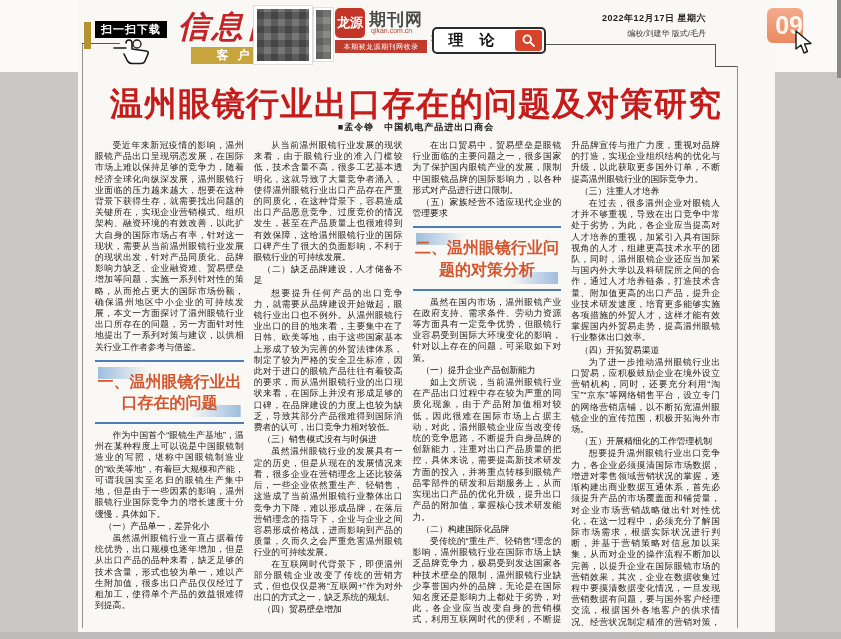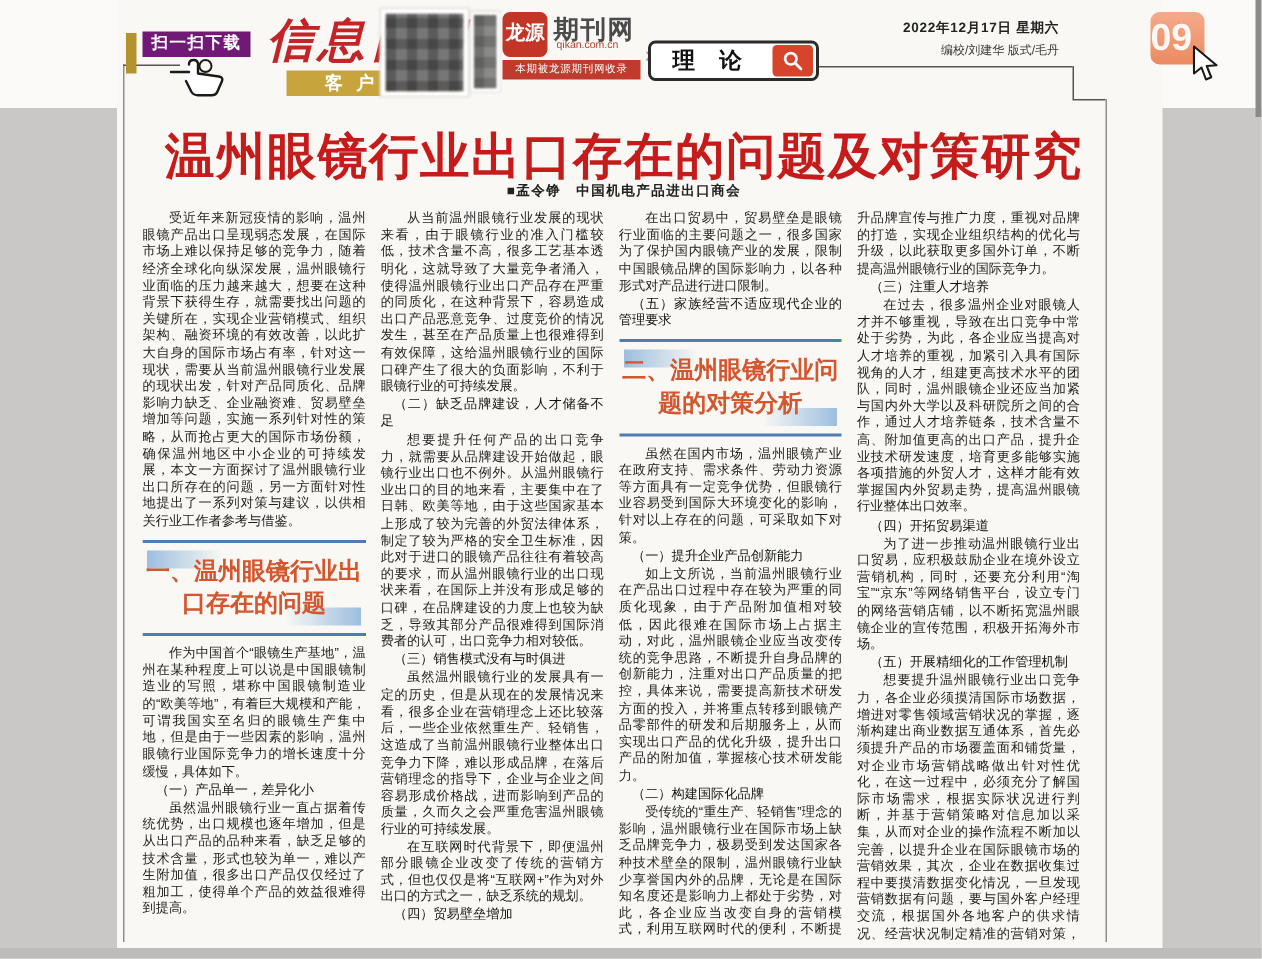--- a/index.html
+++ b/index.html
@@ -15,21 +15,21 @@
   .paper { position:absolute; left:78px; top:0; width:697px; height:632px; background:#f9f8f4; }
   .bottom-strip { position:absolute; left:0; top:632px; width:841px; height:7px; background:#bdbcba; }
 
   
   .rule { position:absolute; background:#8f8f8d; }
   .rule.dark { background:#555; }
 
   
   .gold-bar { position:absolute; left:6px; top:22px; width:7px; height:27px; background:#b3922f; }
   .scan-label { position:absolute; left:17px; top:21px; height:17px; line-height:17px; padding:0 6px;
-                background:#701a75; color:#fff; font-size:11px; font-weight:bold; letter-spacing:1px; }
+                background:#000000; color:#fff; font-size:11px; font-weight:bold; letter-spacing:1px; }
   .paper-name { position:absolute; left:100px; top:6px; font-family:"DejaVu Serif", serif;
                 font-size:31px; font-weight:bold; font-style:italic; color:#c22428; letter-spacing:3px; }
   .client-bar { position:absolute; left:113px; top:47px; width:114px; height:17px; background:#c7a53c;
                 color:#fff; font-size:12px; font-weight:bold; text-align:center; line-height:17px; letter-spacing:9px; }
   .hand-icon { position:absolute; left:34px; top:34px; width:40px; height:32px; }
   .qr { position:absolute; top:6px; border:3px solid #fff; box-shadow:0 0 0 1px #ddd;
         background:
           repeating-linear-gradient(90deg, #7e7e7e 0 7px, #a5a5a5 7px 14px),
           repeating-linear-gradient(0deg, #8d8d8d 0 7px, #b8b8b8 7px 14px);
         background-blend-mode:multiply; filter:blur(.6px); }
@@ -52,21 +52,21 @@
   .section-label { flex:1; text-align:center; font-size:15px; font-weight:bold; color:#111; letter-spacing:6px; }
   .search-btn { width:27px; height:21px; margin-right:2px; background:#d8432c; border-radius:3px;
                 display:flex; align-items:center; justify-content:center; }
 
   
   .header-meta { position:absolute; left:402px; top:12px; width:226px; text-align:right; color:#222; }
   .date-line  { font-size:9px; font-weight:bold; letter-spacing:.5px; }
   .staff-line { font-size:8px; margin-top:3px; color:#3a3a3a; }
   .page-badge { position:absolute; left:767px; top:8px; width:36px; height:35px; border-radius:6px;
                 background:linear-gradient(180deg,#f4ab8b,#eb8a60); color:rgba(255,255,255,.92);
-                font-size:25px; font-weight:bold; text-align:left; line-height:35px; }
+                font-size:25px; font-weight:bold; text-align:right; line-height:35px; }
   .cursor-icon { position:absolute; left:792px; top:30px; width:24px; height:26px; }
 
   
   .article-title { position:absolute; left:12px; top:82px; width:652px; text-align:center;
                    font-size:33px; font-weight:900; color:#c51b1b; letter-spacing:1px;
                    font-family:"Liberation Sans", sans-serif; white-space:nowrap; }
   .byline { position:absolute; left:12px; top:121px; width:652px; text-align:center;
             font-size:9px; font-weight:bold; color:#222; letter-spacing:1px; }
 
   
@@ -147,21 +147,21 @@
         <p class="b-h2">（四）贸易壁垒增加</p>
         <p class="b-p">在出口贸易中，贸易壁垒是眼镜行业面临的主要问题之一，很多国家为了保护国内眼镜产业的发展，限制中国眼镜品牌的国际影响力，以各种形式对产品进行进口限制。</p>
         <p class="b-h2">（五）家族经营不适应现代企业的管理要求</p>
         <div class="b-h1">二、温州眼镜行业问题的对策分析</div>
         <p class="b-p">虽然在国内市场，温州眼镜产业在政府支持、需求条件、劳动力资源等方面具有一定竞争优势，但眼镜行业容易受到国际大环境变化的影响，针对以上存在的问题，可采取如下对策。</p>
         <p class="b-h2">（一）提升企业产品创新能力</p>
         <p class="b-p">如上文所说，当前温州眼镜行业在产品出口过程中存在较为严重的同质化现象，由于产品附加值相对较低，因此很难在国际市场上占据主动，对此，温州眼镜企业应当改变传统的竞争思路，不断提升自身品牌的创新能力，注重对出口产品质量的把控，具体来说，需要提高新技术研发方面的投入，并将重点转移到眼镜产品零部件的研发和后期服务上，从而实现出口产品的优化升级，提升出口产品的附加值，掌握核心技术研发能力。</p>
         <p class="b-h2">（二）构建国际化品牌</p>
         <p class="b-p">受传统的“重生产、轻销售”理念的影响，温州眼镜行业在国际市场上缺乏品牌竞争力，极易受到发达国家各种技术壁垒的限制，温州眼镜行业缺少享誉国内外的品牌，无论是在国际知名度还是影响力上都处于劣势，对此，各企业应当改变自身的营销模式，利用互联网时代的便利，不断提升品牌宣传与推广力度，重视对品牌的打造，实现企业组织结构的优化与升级，以此获取更多国外订单，不断提高温州眼镜行业的国际竞争力。</p>
         <p class="b-h2">（三）注重人才培养</p>
-        <p class="b-p">在过去，很多温州企业对眼镜人才并不够重视，导致在出口竞争中常处于劣势，为此，各企业应当提高对人才培养的重视，加紧引入具有国际视角的人才，组建更高技术水平的团队，同时，温州眼镜企业还应当加紧与国内外大学以及科研院所之间的合作，通过人才培养链条，技术含量不高、附加值更高的出口产品，提升企业技术研发速度，培育更多能够实施各项措施的外贸人才，这样才能有效掌握国内外贸易走势，提高温州眼镜行业整体出口效率。</p>
+        <p class="b-p">在过去，很多温州企业对眼镜人才并不够重视，导致在出口竞争中常处于劣势，为此，各企业应当提高对人才培养的重视，加紧引入具有国际视角的人才，组建更高技术水平的团队，同时，温州眼镜企业还应当加紧与国内外大学以及科研院所之间的合作，通过人才培养链条，打造技术含量、附加值更高的出口产品，提升企业技术研发速度，培育更多能够实施各项措施的外贸人才，这样才能有效掌握国内外贸易走势，提高温州眼镜行业整体出口效率。</p>
         <p class="b-h2">（四）开拓贸易渠道</p>
         <p class="b-p">为了进一步推动温州眼镜行业出口贸易，应积极鼓励企业在境外设立营销机构，同时，还要充分利用“淘宝”“京东”等网络销售平台，设立专门的网络营销店铺，以不断拓宽温州眼镜企业的宣传范围，积极开拓海外市场。</p>
         <p class="b-h2">（五）开展精细化的工作管理机制</p>
         <p class="b-p">想要提升温州眼镜行业出口竞争力，各企业必须摸清国际市场数据，增进对零售领域营销状况的掌握，逐渐构建出商业数据互通体系，首先必须提升产品的市场覆盖面和铺货量，对企业市场营销战略做出针对性优化，在这一过程中，必须充分了解国际市场需求，根据实际状况进行判断，并基于营销策略对信息加以采集，从而对企业的操作流程不断加以完善，以提升企业在国际眼镜市场的营销效果，其次，企业在数据收集过程中要摸清数据变化情况，一旦发现营销数据有问题，要与国外客户经理交流，根据国外各地客户的供求情况、经营状况制定精准的营销对策，最后，公司市场营销管理人员要加强与国外各地营销人员的沟通，形成一套相对完整的交流机制，以保证企业外贸出口的可持续发展。</p>
       </div>
   </div>
 
   <div class="page-badge">09</div>
   <svg class="cursor-icon" viewBox="0 0 24 26">
     <polygon points="4,1 4,19 9,15 12,23 15.5,21.5 12.5,14 19,13.5" fill="#fff" stroke="#1a1a1a" stroke-width="1.4" stroke-linejoin="round"></polygon>

